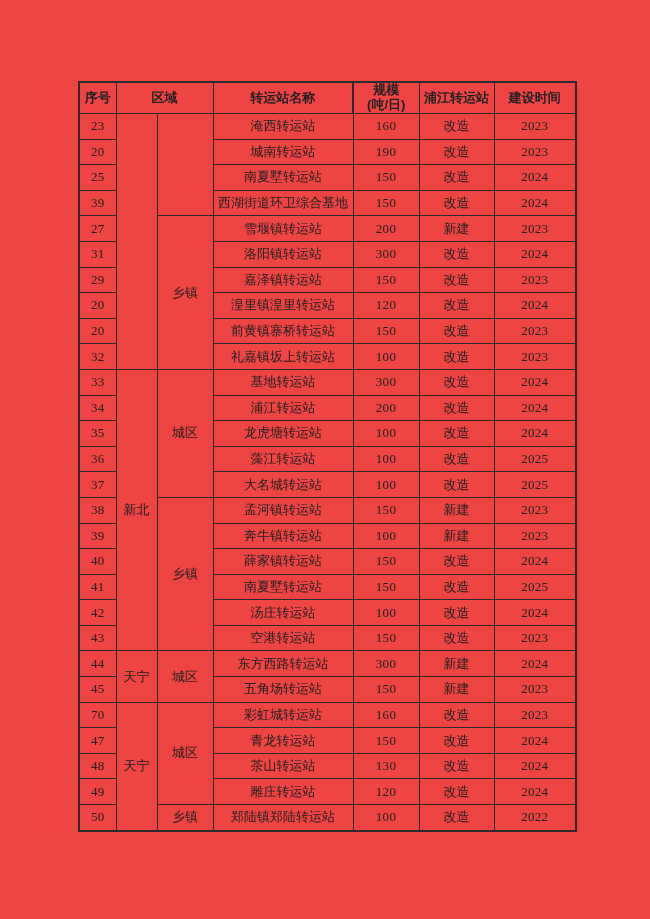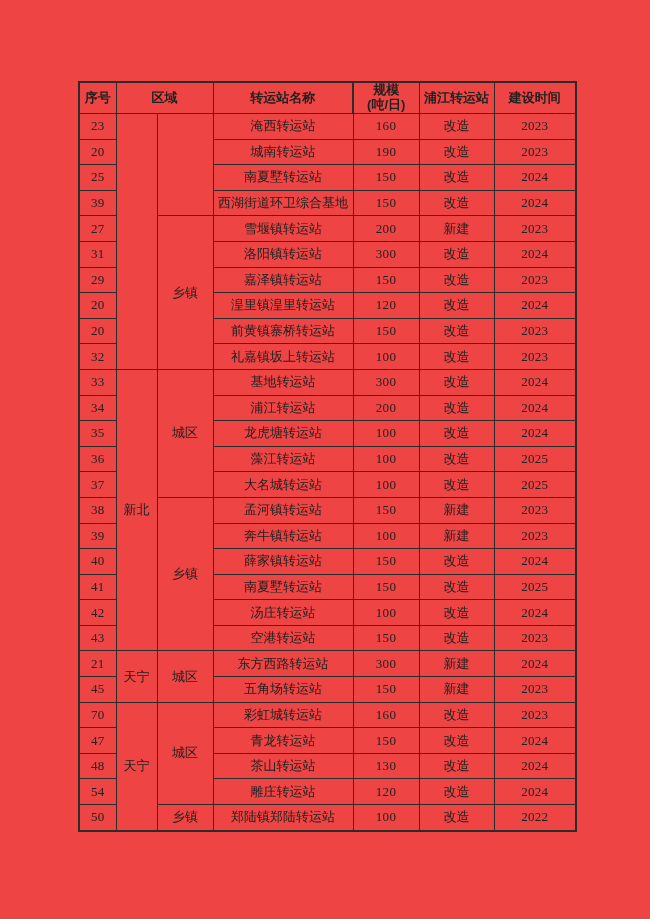--- a/index.html
+++ b/index.html
@@ -237,21 +237,21 @@
           <td class="num">2024</td>
         </tr>
         <tr>
           <td class="num">43</td>
           <td class="cjk">空港转运站</td>
           <td class="num scol">150</td>
           <td class="cjk">改造</td>
           <td class="num">2023</td>
         </tr>
         <tr>
-          <td class="num">21</td>
+          <td class="num">44</td>
           <td class="cjk" rowspan="2">天宁</td>
           <td class="cjk" rowspan="2">城区</td>
           <td class="cjk">东方西路转运站</td>
           <td class="num scol">300</td>
           <td class="cjk">新建</td>
           <td class="num">2024</td>
         </tr>
         <tr>
           <td class="num">45</td>
           <td class="cjk">五角场转运站</td>
@@ -276,21 +276,21 @@
           <td class="num">2024</td>
         </tr>
         <tr>
           <td class="num">48</td>
           <td class="cjk">茶山转运站</td>
           <td class="num scol">130</td>
           <td class="cjk">改造</td>
           <td class="num">2024</td>
         </tr>
         <tr>
-          <td class="num">54</td>
+          <td class="num">49</td>
           <td class="cjk">雕庄转运站</td>
           <td class="num scol">120</td>
           <td class="cjk">改造</td>
           <td class="num">2024</td>
         </tr>
         <tr>
           <td class="num">50</td>
           <td class="cjk" rowspan="1">乡镇</td>
           <td class="cjk">郑陆镇郑陆转运站</td>
           <td class="num scol">100</td>

